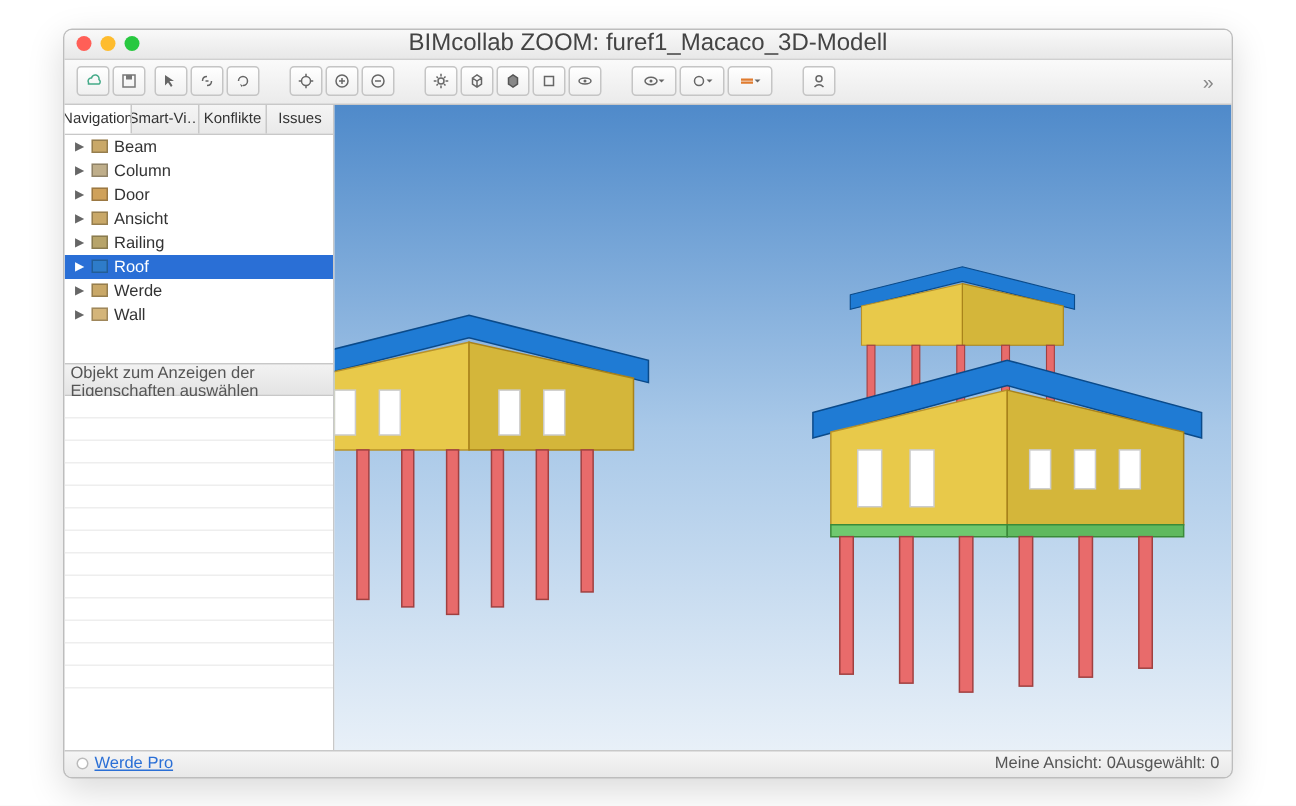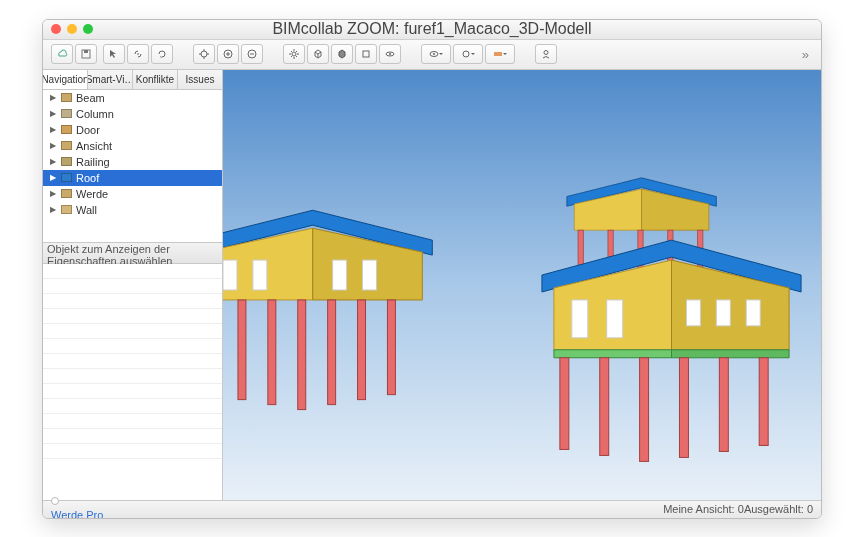--- a/index.html
+++ b/index.html
@@ -30,21 +30,21 @@
 .tree-item.selected { background: #2a6fd6; color: #fff; }
 .tri { font-size: 8px; color: #666; width: 8px; text-align: center; }
 .tree-item.selected .tri { color: #fff; }
 .ico { width: 11px; height: 9px; display: inline-block; }
 .props-header { height: 22px; background: linear-gradient(#f2f2f2,#e4e4e4); border-top: 1px solid #c8c8c8; border-bottom: 1px solid #c8c8c8; display: flex; padding: 0 4px; font-size: 9px; color: #555; }
 .props-grid { flex: 1; display: flex; flex-direction: column; overflow: hidden; }
 .props-row { height: 15px; border-bottom: 1px solid #eee; }
 .props-row:nth-child(odd) { background: #fff; }
 .viewport { flex: 1; background: linear-gradient(#4f8aca 0%, #a8c8e8 50%, #e8f0f8 100%); position: relative; overflow: hidden; }
 .statusbar { height: 18px; background: linear-gradient(#f5f5f5,#e8e8e8); border-top: 1px solid #c8c8c8; display: flex; align-items: center; padding: 0 8px; font-size: 10px; color: #555; }
-.statusbar .left { display: flex; gap: 4px; flex-direction: column; }
+.statusbar .left { display: flex; align-items: center; gap: 4px; }
 .statusbar .left a { color: #2a6fd6; text-decoration: underline; cursor: pointer; }
 .statusbar .right { margin-left: auto; display: flex; }
 .sdot { width: 8px; height: 8px; border-radius: 50%; border: 1px solid #bbb; background: #fff; }
 svg { display: block; }
 </style>
 </head>
 <body>
 
 <div class="window">
   <div class="titlebar">

